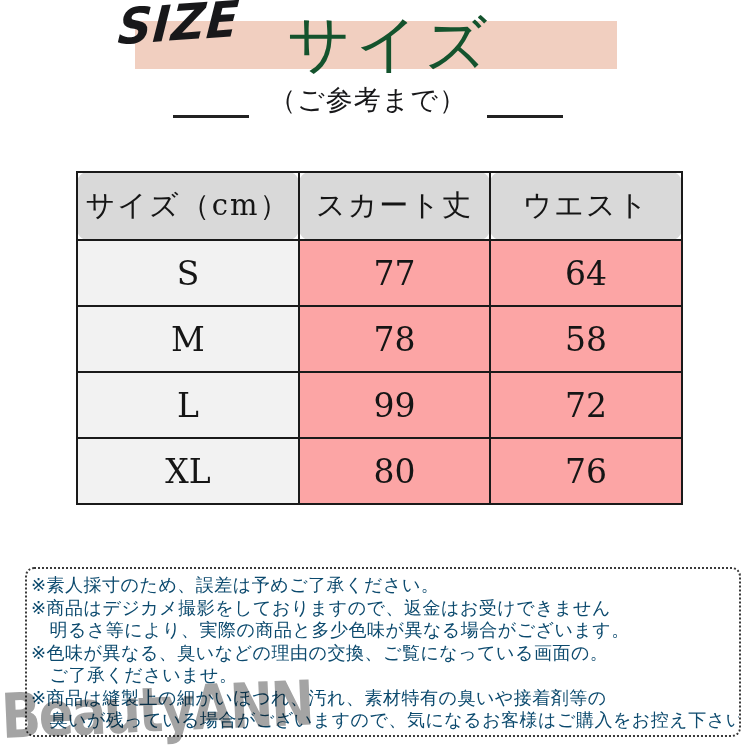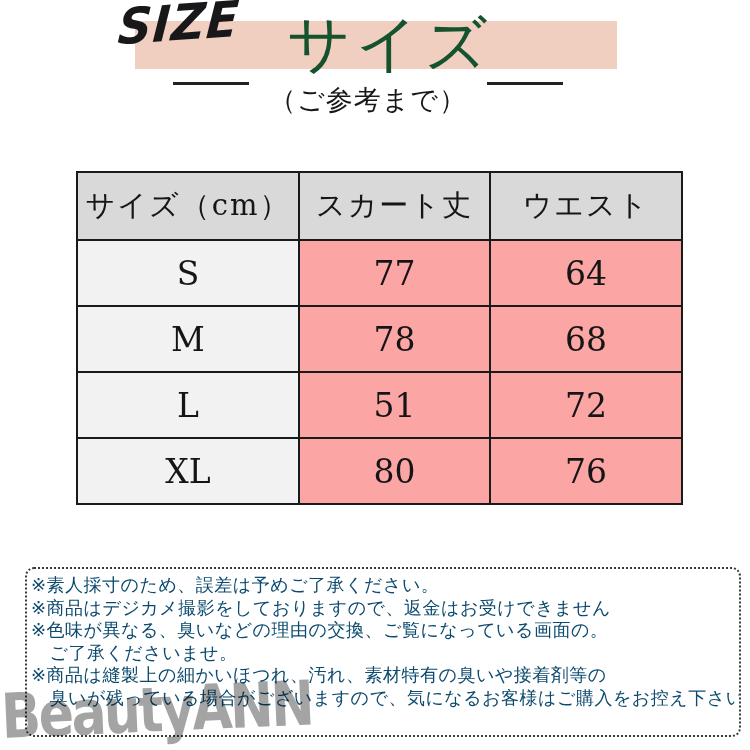--- a/index.html
+++ b/index.html
@@ -46,21 +46,21 @@
     color: #14532d;
     text-align: center;
     white-space: nowrap;
   }
   .subtitle-row {
     position: absolute;
     left: 0; top: 82px;
     width: 736px; height: 36px;
     display: flex;
     justify-content: center;
-    align-items: flex-start;
+    align-items: flex-end;
     gap: 20px;
   }
   .subtitle-line {
     width: 76px; height: 0;
     border-top: 3px solid #222;
   }
   .subtitle-text {
     font-family: "DejaVu Serif", serif;
     font-size: 27px;
     letter-spacing: 1px;
@@ -83,20 +83,21 @@
     text-align: center;
     vertical-align: middle;
     padding: 0;
   }
   .size-table th {
     height: 66px;
     background: #d9d9d9;
     font-weight: normal;
     font-size: 29px;
     letter-spacing: 2px;
+    border-radius: 11px;
   }
   .size-table td {
     height: 64px;
     background: #fca5a5;
     font-size: 33px;
   }
   .size-table td.rowhead { background: #f2f2f2; }
   .col-size  { width: 222px; }
   .col-skirt { width: 191px; }
   .col-waist { width: 192px; }
@@ -169,38 +170,39 @@
     </thead>
     <tbody>
       <tr>
         <td class="rowhead">S</td>
         <td>77</td>
         <td>64</td>
       </tr>
       <tr>
         <td class="rowhead">M</td>
         <td>78</td>
-        <td>68</td>
+        <td>58</td>
       </tr>
       <tr>
         <td class="rowhead">L</td>
-        <td>51</td>
+        <td>99</td>
         <td>72</td>
       </tr>
       <tr>
         <td class="rowhead">XL</td>
         <td>80</td>
         <td>76</td>
       </tr>
     </tbody>
   </table>
 
   <div class="notes-box">
     <div class="note-line">※素人採寸のため、誤差は予めご了承ください。</div>
     <div class="note-line">※商品はデジカメ撮影をしておりますので、返金はお受けできません</div>
+    <div class="note-line">　明るさ等により、実際の商品と多少色味が異なる場合がございます。</div>
     <div class="note-line">※色味が異なる、臭いなどの理由の交換、ご覧になっている画面の。</div>
     <div class="note-line">　ご了承くださいませ。</div>
     <div class="note-line">※商品は縫製上の細かいほつれ、汚れ、素材特有の臭いや接着剤等の</div>
     <div class="note-line">　臭いが残っている場合がございますので、気になるお客様はご購入をお控え下さい。</div>
   </div>
 
   <div class="watermark">BeautyANN</div>
 
 </div>
 

